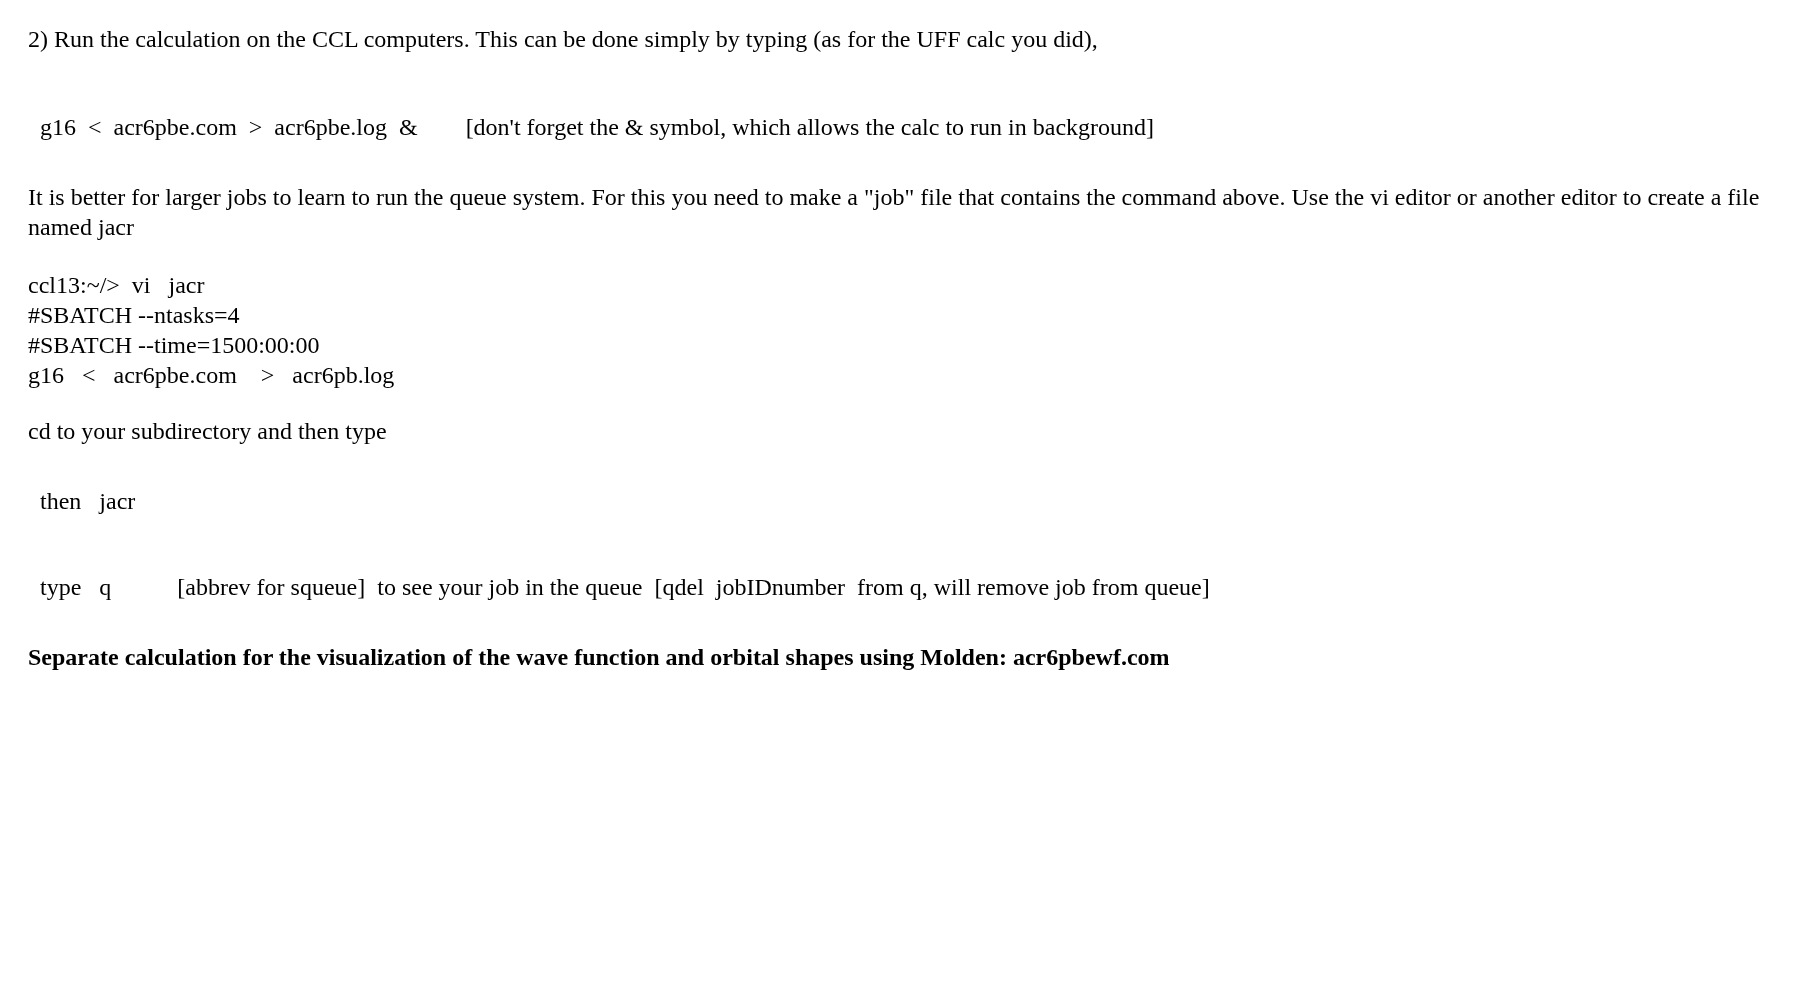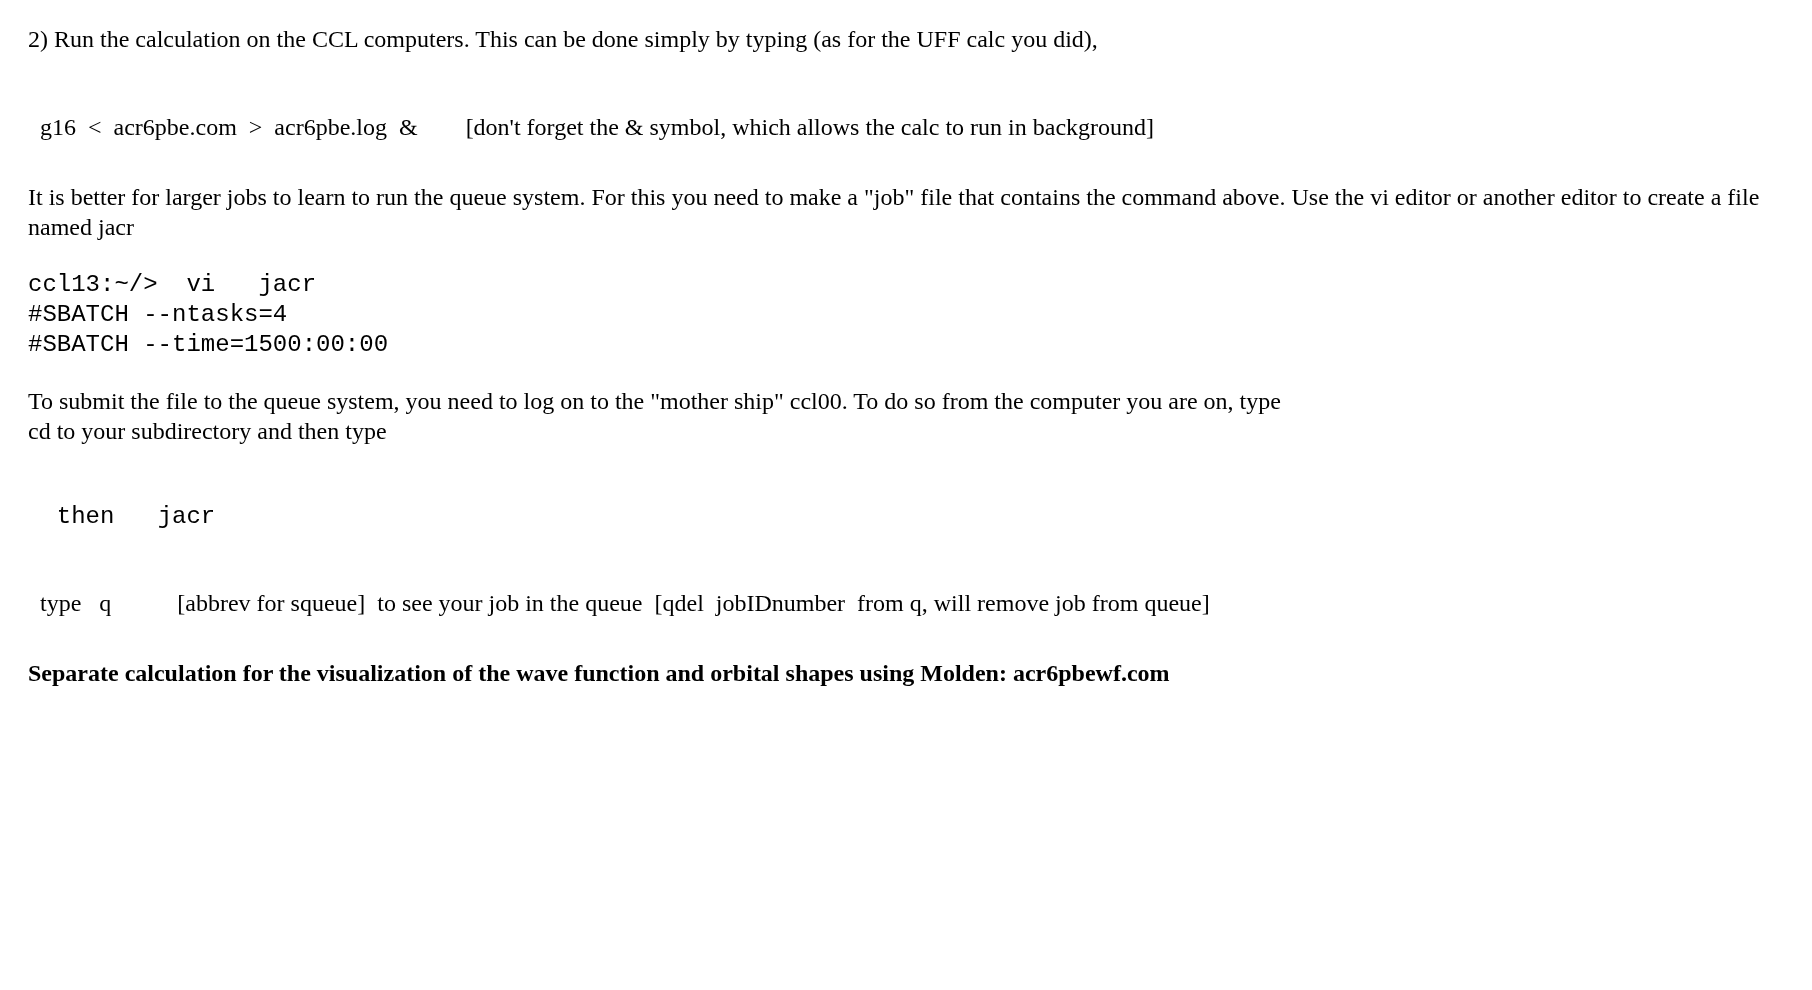--- a/index.html
+++ b/index.html
@@ -16,23 +16,22 @@
     .para {
       margin-bottom: 28px;
     }
     .para.tight {
       margin-bottom: 0;
     }
     .code-line {
       white-space: pre;
     }
     .block {
-      margin-top: 26px;
+      margin-top: 10px;
       margin-bottom: 26px;
-      font-family: Liberation Mono, monospace;
     }
     .bold {
       font-weight: bold;
     }
     .spaced-top {
       margin-top: 40px;
       font-family: Liberation Serif, serif;
     }
   </style>
 </head>
@@ -47,24 +46,24 @@
 </div>
 
 <div class="para spaced-top">
   <span>It is better for larger jobs to learn to run the queue system.  For this you need to make a "job" file that contains the command above.  Use the vi editor or another editor to create a file named  jacr</span>
 </div>
 
 <div class="block">
   <div class="code-line">ccl13:~/&gt;  vi   jacr</div>
   <div class="code-line">#SBATCH --ntasks=4</div>
   <div class="code-line">#SBATCH --time=1500:00:00</div>
+  <div class="code-line">g16   &lt;   acr6pbe.com    &gt;   acr6pb.log</div>
 </div>
 
 <div class="para tight">
-  <div>To submit the file to the queue system, you need to log on to the "mother ship" ccl00.  To do so from the computer you are on, type</div>
   <div>cd to your subdirectory and then type</div>
 </div>
 
 <div class="block code-line">
   <span>then   jacr</span>
 </div>
 
 <div class="para code-line">
   <span>type   q           [abbrev for squeue]  to see your job in the queue  [qdel  jobIDnumber  from q, will remove job from queue]</span>
 </div>

